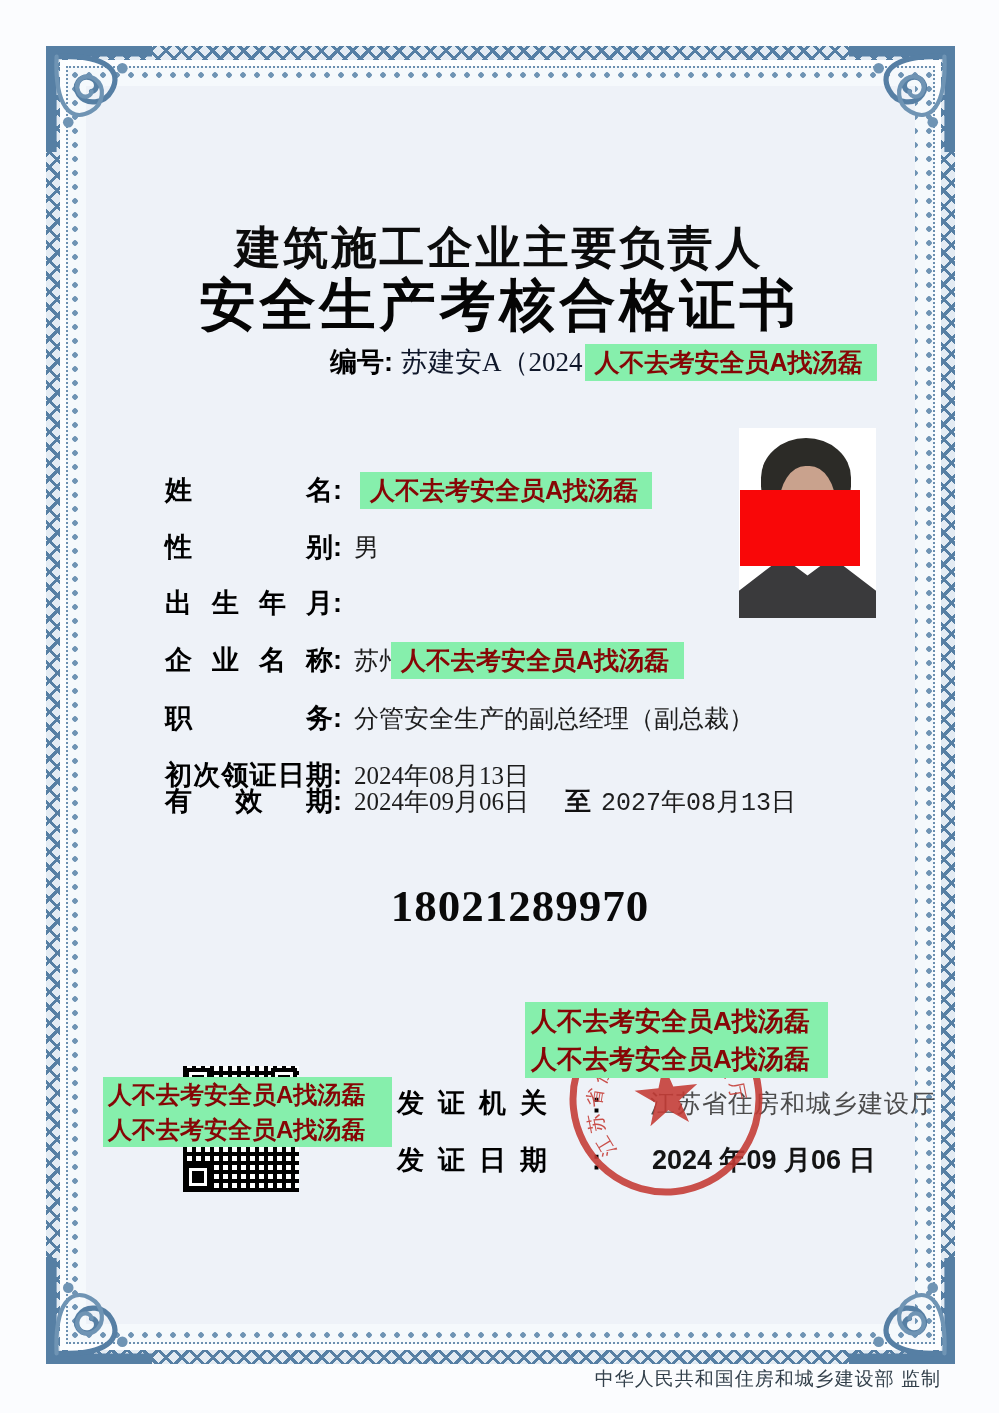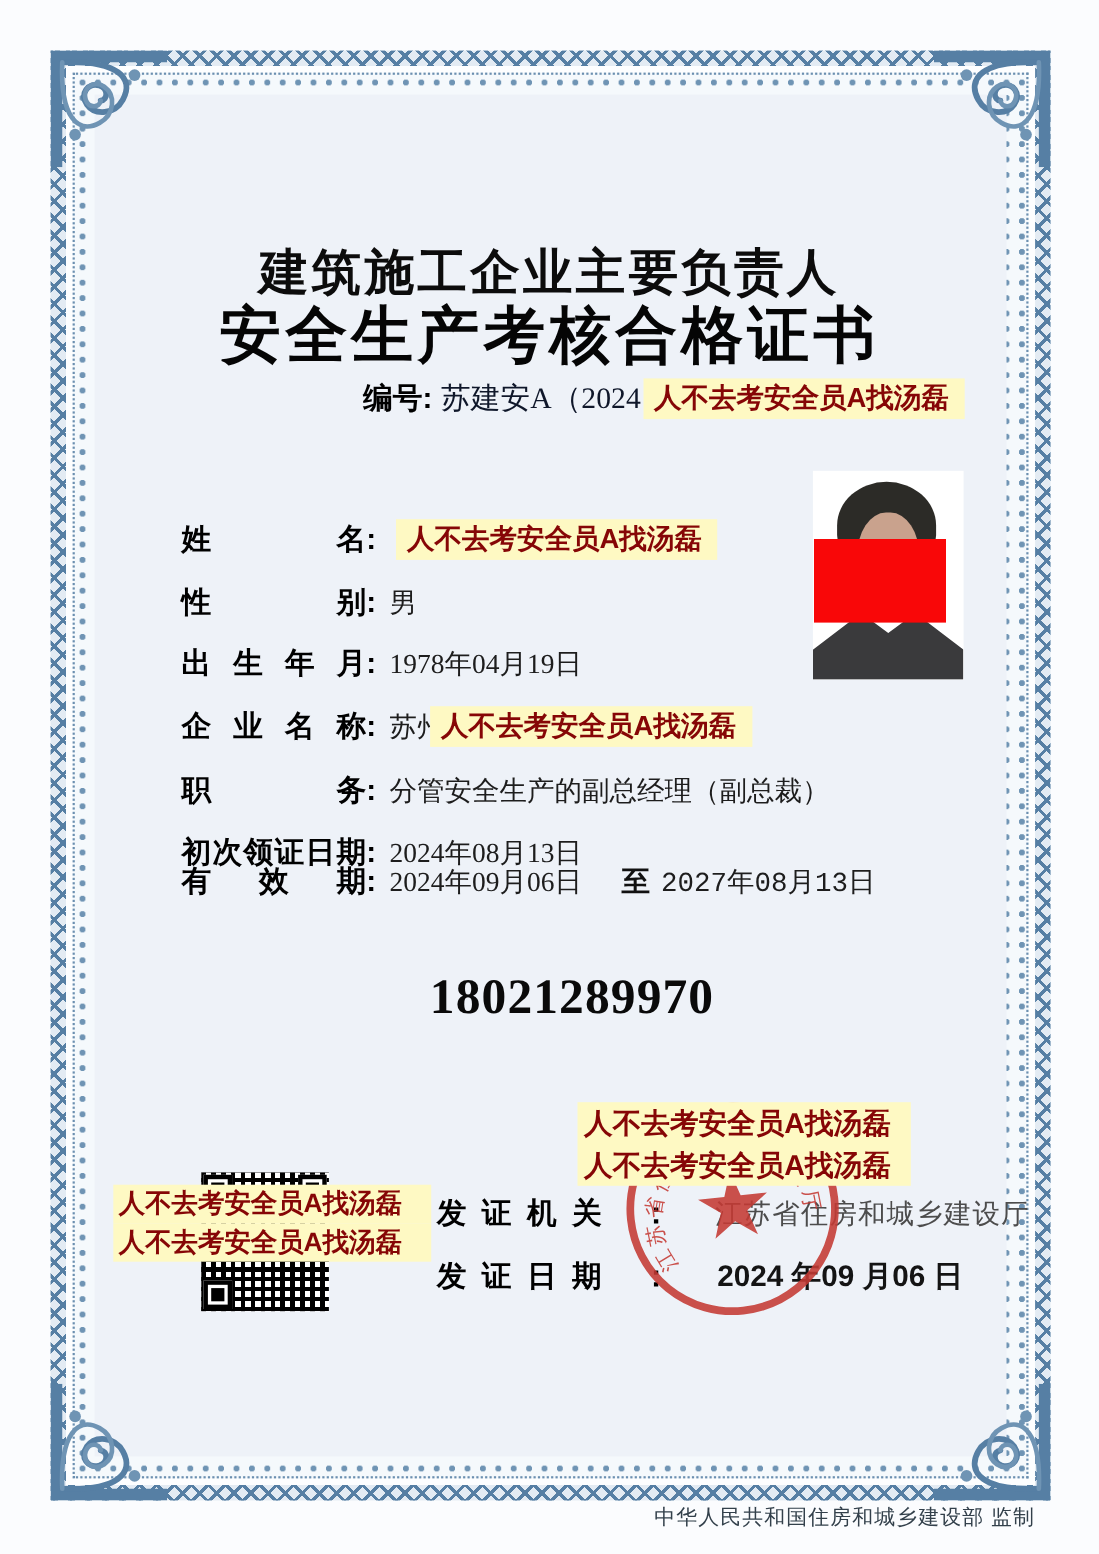--- a/index.html
+++ b/index.html
@@ -41,21 +41,21 @@
             font-size:45px; font-weight:700; letter-spacing:3px; color:#0c0c0c; }
   .title2 { position:absolute; top:268px; left:0; width:100%; text-align:center;
             font-size:56px; font-weight:900; letter-spacing:4px; color:#050505; }
   .serial { position:absolute; top:343px; left:330px; height:38px; white-space:nowrap;
             display:flex; align-items:center; }
   .serial .lbl { font-size:27px; font-weight:700; color:#000; }
   .serial .pre { font-family:"Liberation Serif", serif; font-size:27px; color:#0f172a; margin-left:8px; }
 
   
   .redbox {
-    display:inline-block; background:#fef9c3; color:#860606;
+    display:inline-block; background:#86efac; color:#860606;
     font-weight:700; font-size:25px; line-height:34px;
     padding:1px 8px 2px 10px; white-space:nowrap;
   }
   .serial .redbox { margin-left:2px; min-width:292px; }
 
   
   .photo { position:absolute; left:739px; top:428px; width:137px; height:190px; background:#fff; overflow:hidden; }
   .photo .hair { position:absolute; left:16%; top:5%; width:66%; height:42%; background:#2c2b27; border-radius:52% 52% 40% 40%; }
   .photo .face { position:absolute; left:29%; top:20%; width:42%; height:46%; background:#c9a28d; border-radius:46%; }
   .photo .shoulders { position:absolute; left:0; bottom:0; width:100%; height:32%; background:#3a3a3c;
@@ -186,21 +186,20 @@
   <span class="redbox">人不去考安全员A找汤磊</span>
 </div>
 <div class="frow r-gender">
   <span class="jl">性别</span>
     <span class="colon">:</span>
   <span class="val">男</span>
 </div>
 <div class="frow r-birth">
   <span class="jl">出生年月</span>
     <span class="colon">:</span>
-  <span class="val">1978年04月19日</span>
 </div>
 <div class="frow r-company">
   <span class="jl">企业名称</span>
     <span class="colon">:</span>
   <span class="val">苏州</span>
   <span class="redbox">人不去考安全员A找汤磊</span>
 </div>
 <div class="frow r-duty">
   <span class="jl">职务</span>
     <span class="colon">:</span>

